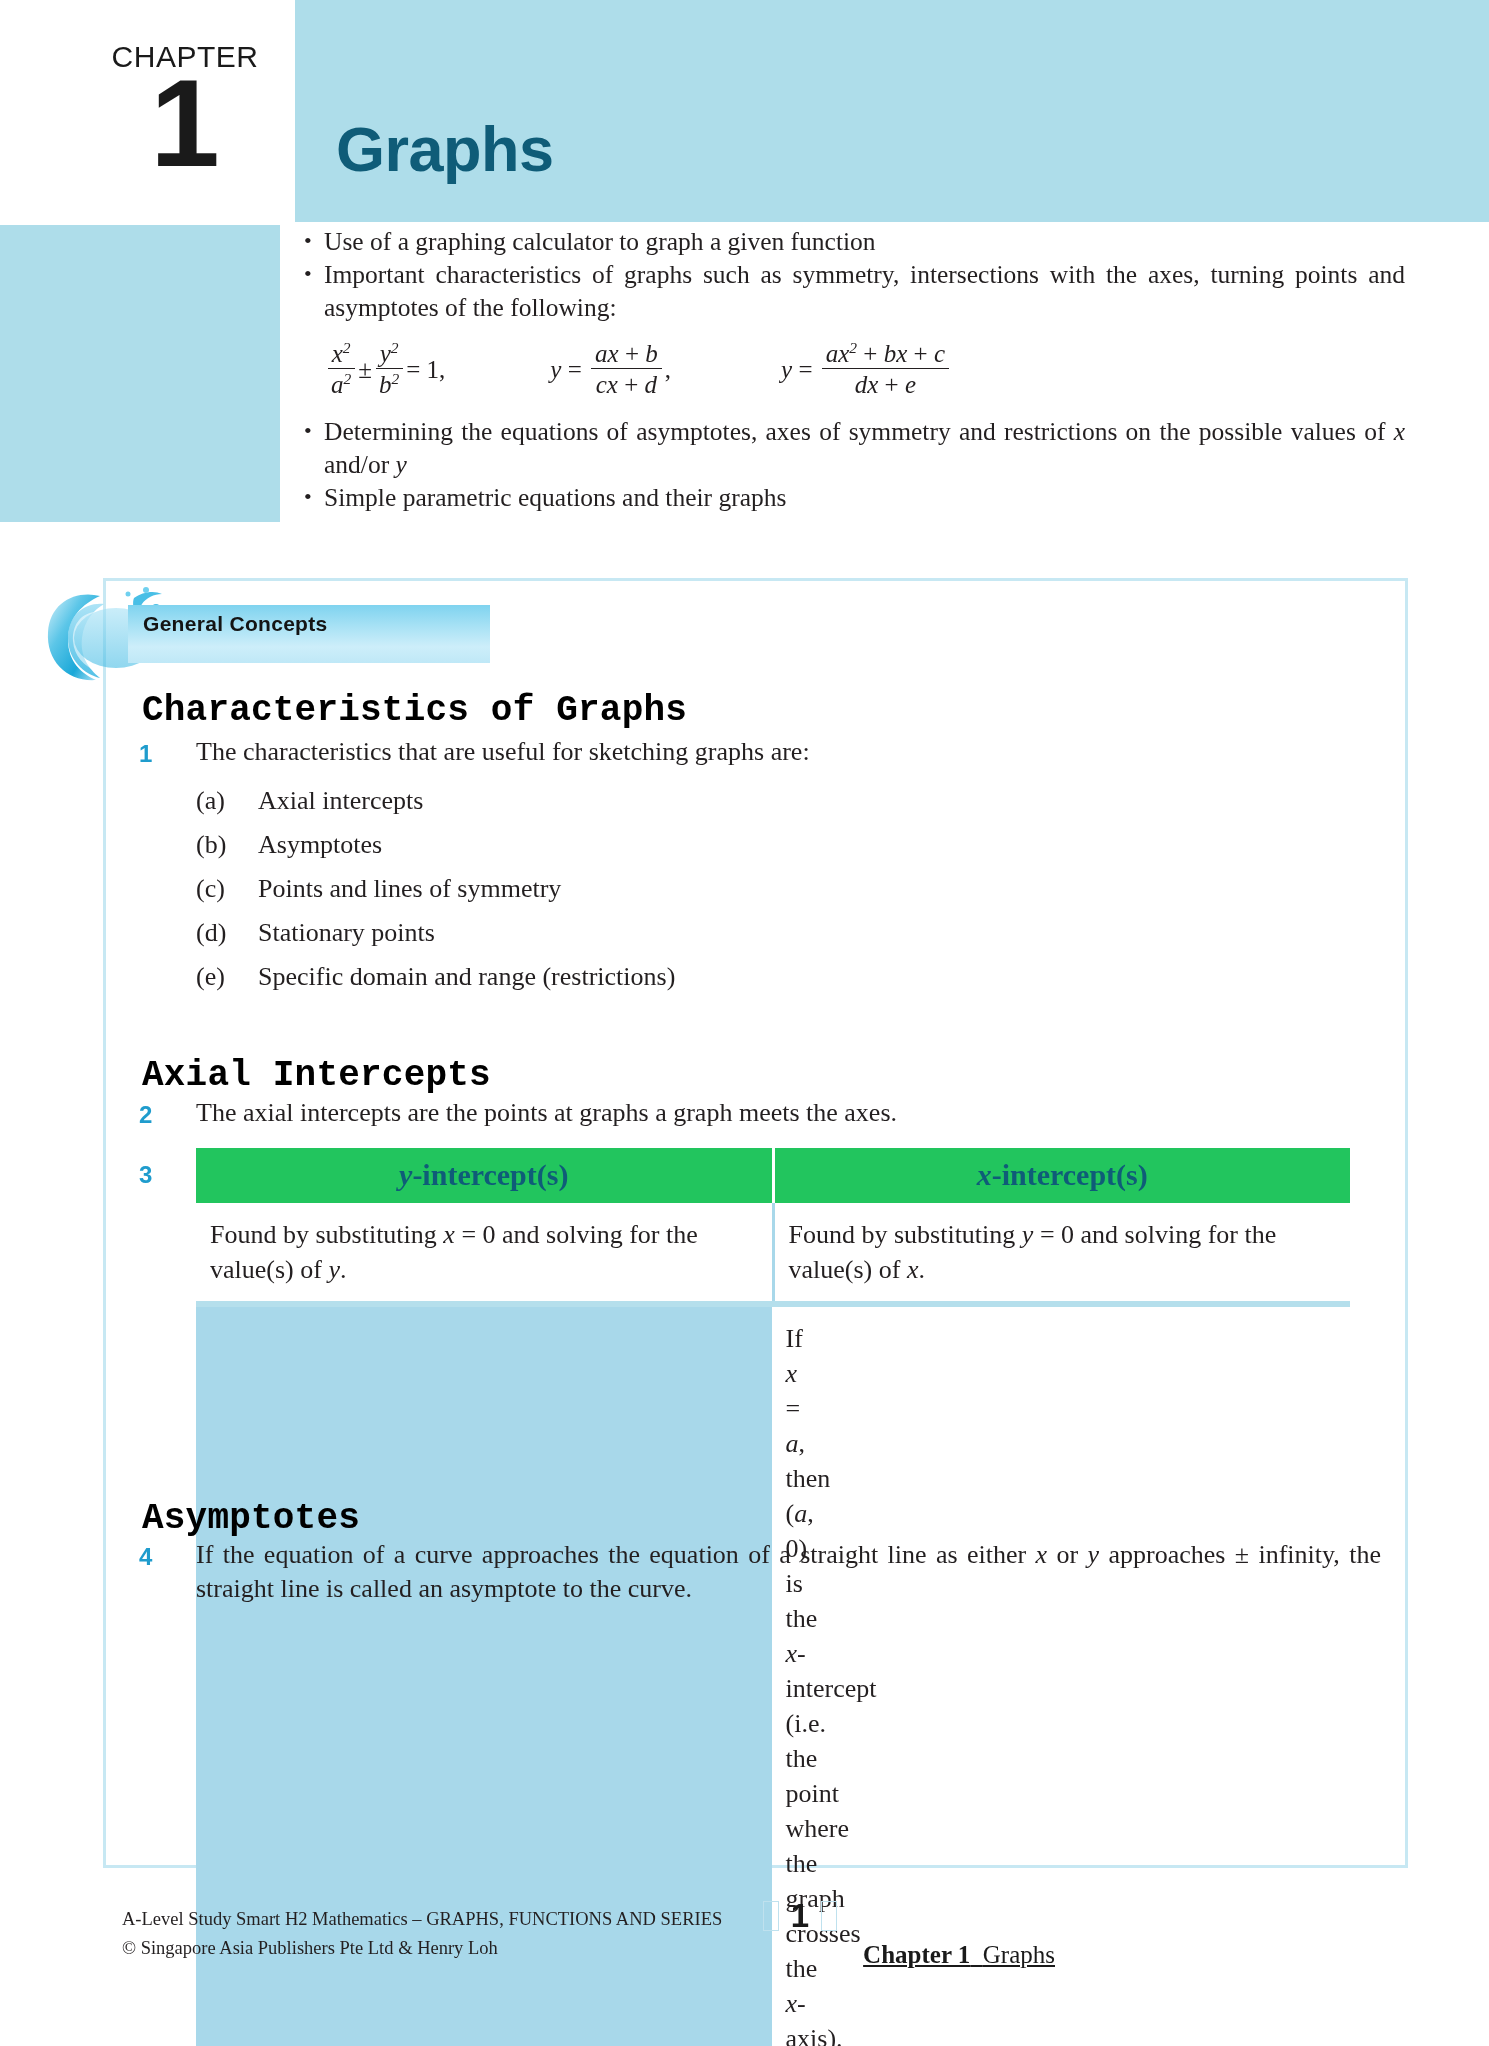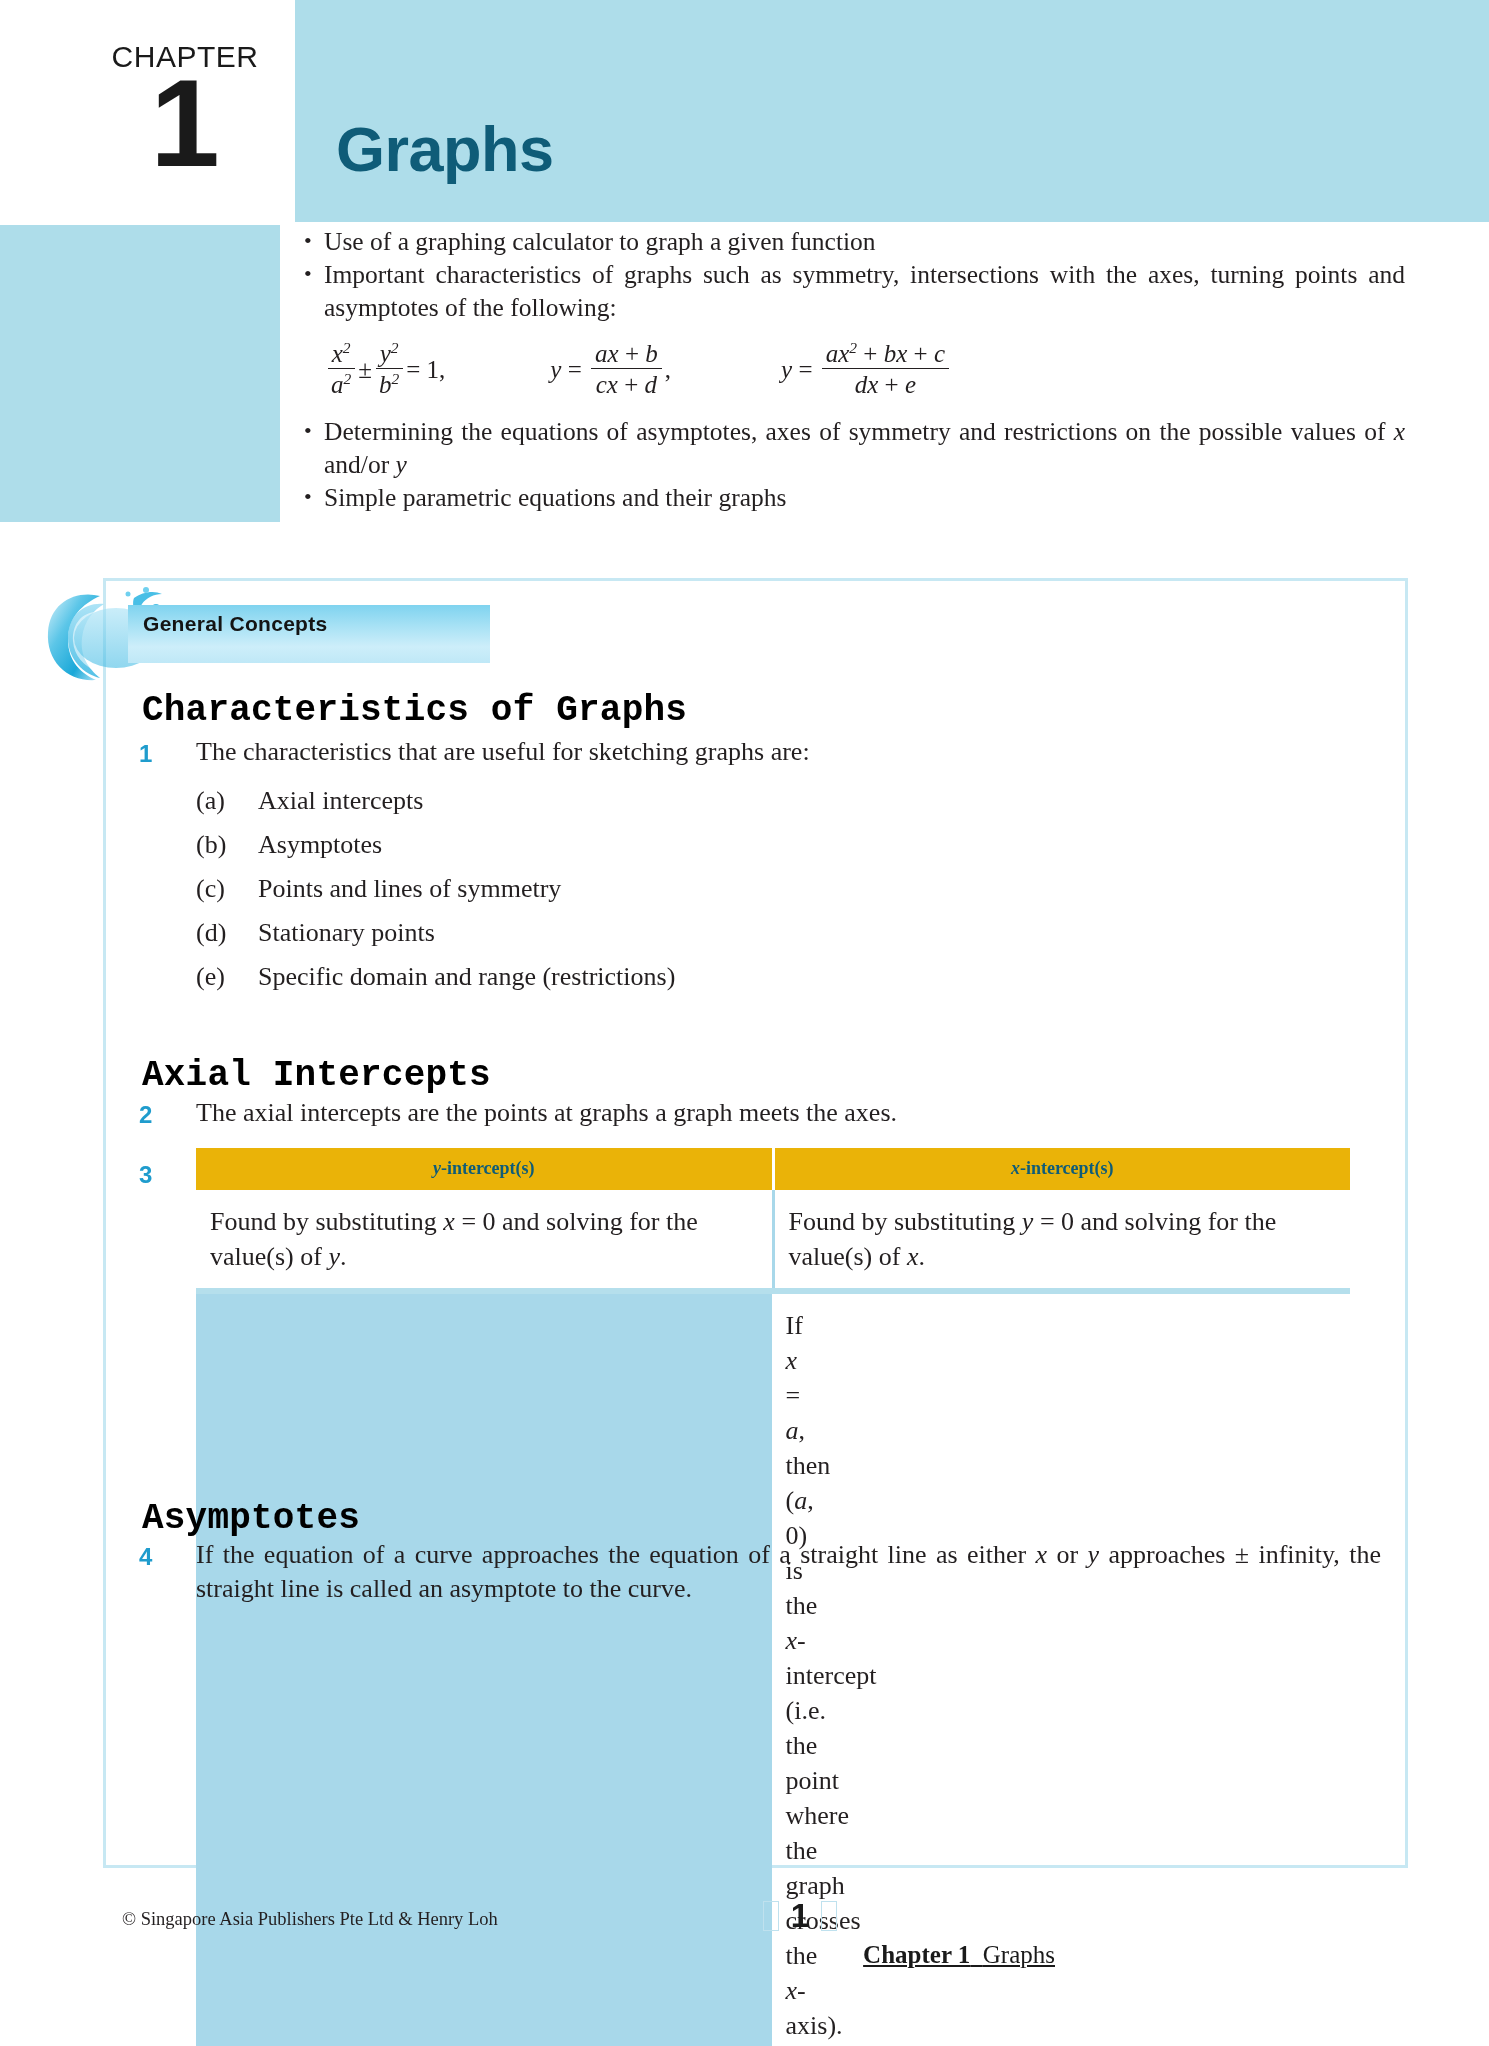--- a/index.html
+++ b/index.html
@@ -210,24 +210,24 @@
   .itable {
     position: absolute;
     left: 196px; top: 1148px;
     width: 1154px;
   }
   .itable-grid {
     display: grid;
     grid-template-columns: 1fr 3px 1fr;
   }
   .th-cell {
-    background: #eab308;
+    background: #22c55e;
     text-align: center;
     font-weight: bold;
-    font-size: 18px;
+    font-size: 30px;
     color: #0f5c78;
     padding: 10px 0 11px 0;
   }
   .vdiv { background: #ffffff; }
   .vdiv-line { background: #a8d8ea; }
   .td-cell {
     font-size: 26px;
     line-height: 35px;
     color: #231f20;
     padding: 14px 16px 14px 14px;
@@ -442,20 +442,21 @@
   </div>
   <div class="bottom-bar"></div>
 </div>
 
 <div class="subhead subhead-asymptotes">Asymptotes</div>
 <div class="num-badge item4-badge">4</div>
 <div class="num-item item4-text">If the equation of a curve approaches the equation of a straight line as either <i class="mv">x</i> or <i class="mv">y</i> approaches ± infinity, the straight line is called an asymptote to the curve.</div>
 
 <div class="footer">
   <div class="footer-left">
+    <div>A-Level Study Smart H2 Mathematics – GRAPHS, FUNCTIONS AND SERIES</div>
     <div>© Singapore Asia Publishers Pte Ltd &amp; Henry Loh</div>
   </div>
   <div class="footer-pageblock">
     <span class="pg-deco"></span><span class="pg-num">1</span><span class="pg-deco"></span>
   </div>
   <div class="footer-chapline">
     <b>Chapter 1</b>&nbsp;&nbsp;<span>Graphs</span>
   </div>
 </div>
 

